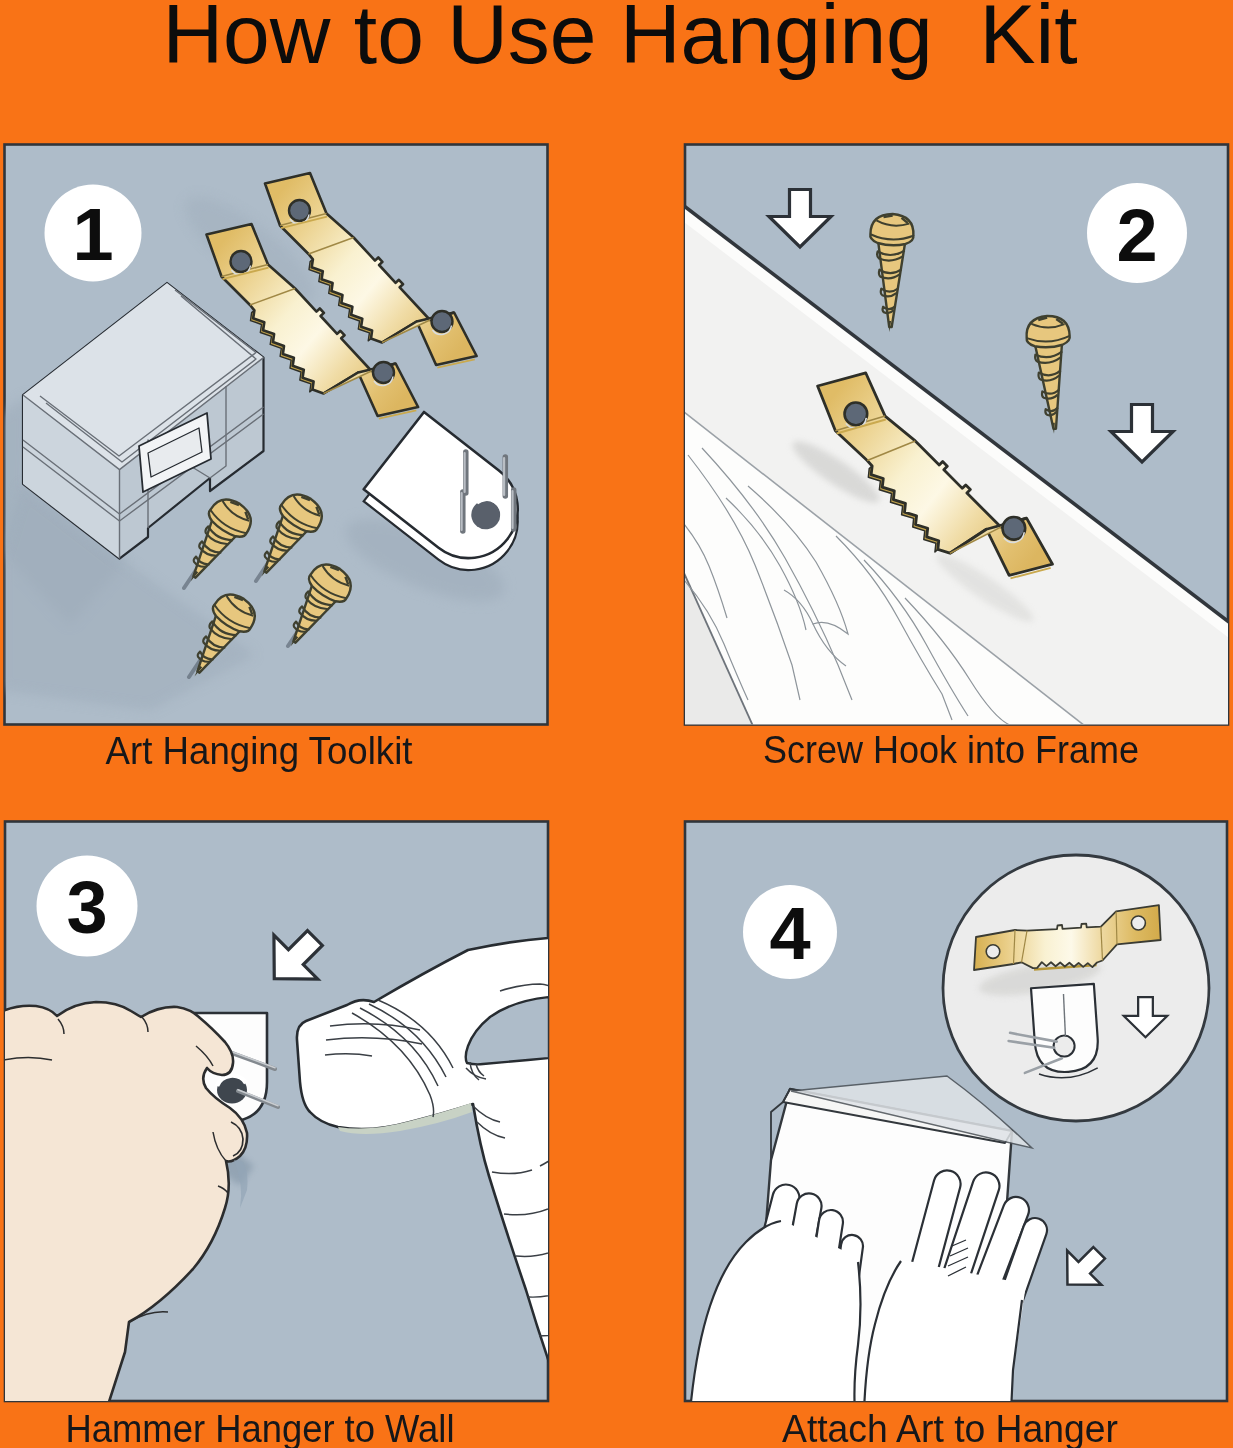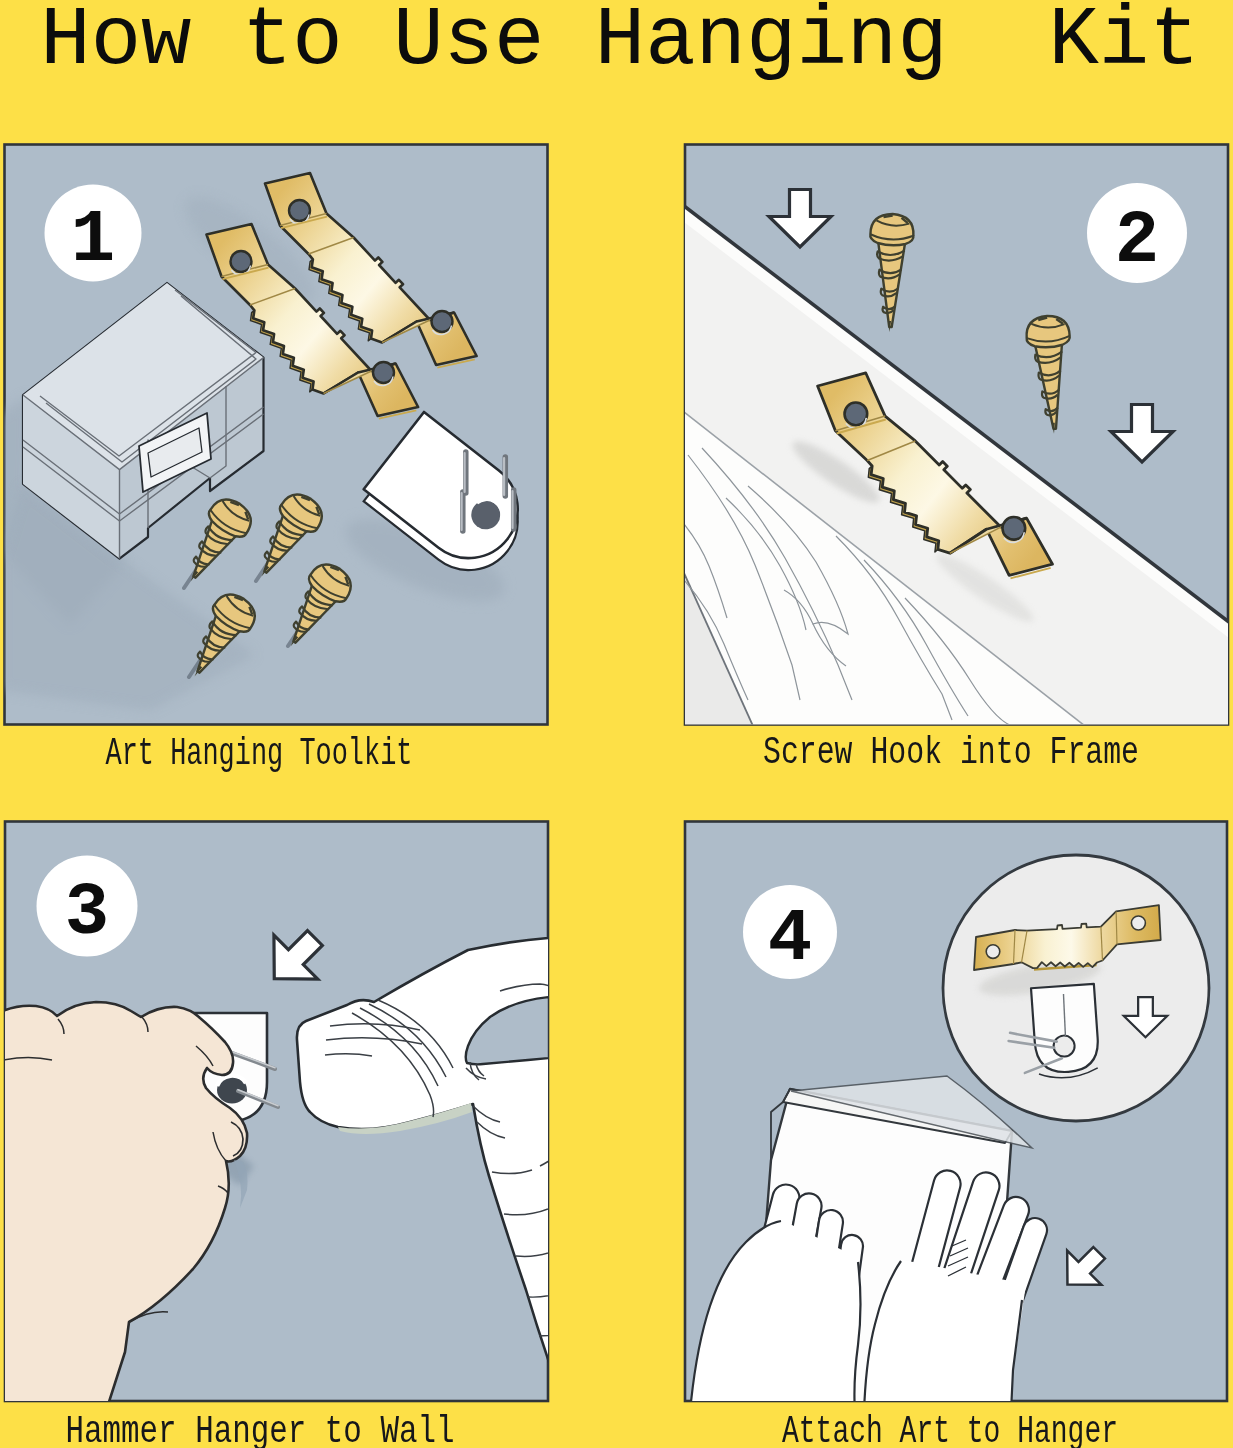--- a/index.html
+++ b/index.html
@@ -1,17 +1,17 @@
 <!DOCTYPE html>
 <html><head>
 <meta charset="utf-8">
 <style>
   html,body{margin:0;padding:0;background:#ffffff;}
-  .wrap{position:relative;width:1233px;height:1448px;background:#fde047;overflow:hidden;
-        font-family:Liberation Mono, monospace;}
+  .wrap{position:relative;width:1233px;height:1448px;background:#f97316;overflow:hidden;
+        font-family:Liberation Sans, sans-serif;}
   svg{position:absolute;top:0;left:0;}
 </style>
 </head>
 <body>
 <div class="wrap">
 <svg width="1233" height="1448" viewBox="0 0 1233 1448">
 <defs>
   <linearGradient id="gold" gradientUnits="userSpaceOnUse" x1="0" y1="0" x2="187" y2="0">
     <stop offset="0" stop-color="#d6af50"></stop>
     <stop offset="0.17" stop-color="#e9cd86"></stop>

